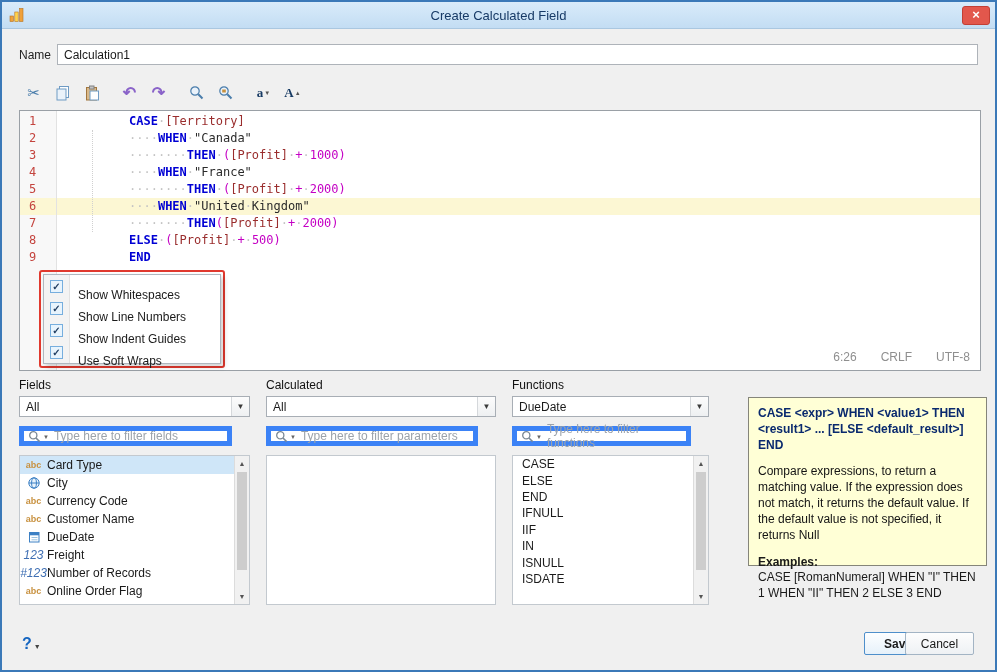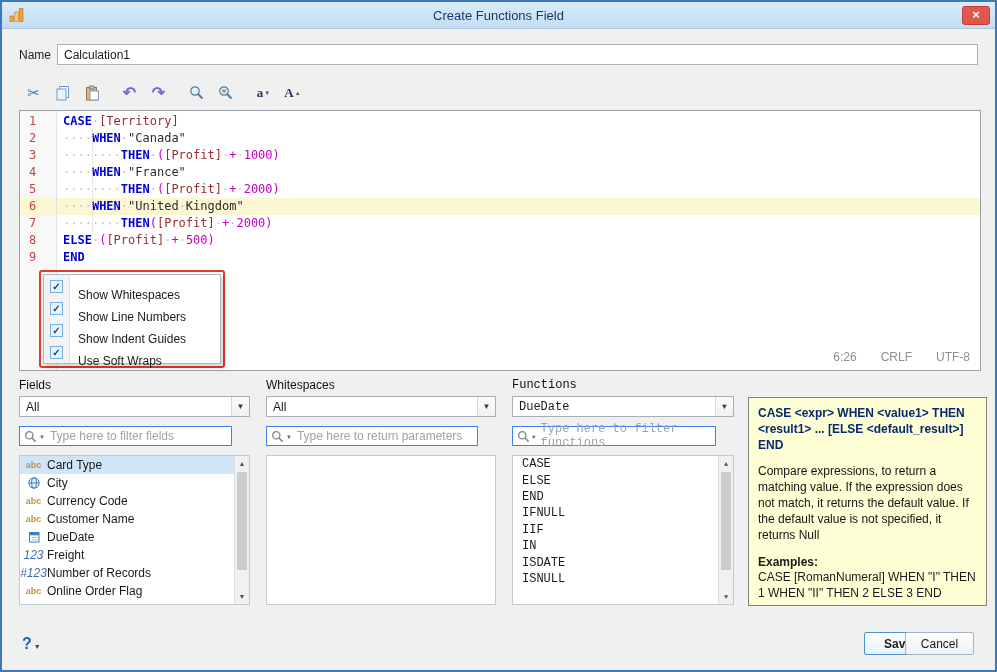--- a/index.html
+++ b/index.html
@@ -36,21 +36,21 @@
   .fontbtn i { font-style: normal; font-size: 6px; color: #555; margin-left: 1px; }
   
   .editor { position: absolute; left: 17px; top: 108px; width: 962px; height: 261px;
     background: #fff; border: 1px solid #9aa0a6;
     font: 12px/17px "DejaVu Sans Mono", monospace; }
   .gutter-bg { position: absolute; left: 0; top: 0; bottom: 0; width: 36px; background: #f8f8f8; }
   .code-area { position: absolute; left: 0; right: 0; top: 2px; }
   .ed-line { display: flex; height: 17px; white-space: pre; }
   .ed-line.hl { background: #fcf7d3; }
   .gut { width: 36px; flex: 0 0 36px; color: #c4443e; padding-left: 9px; }
-  .codetxt { padding-left: 7px; white-space: pre; }
+  .codetxt { padding-left: 25px; white-space: pre; margin-left: 48px; }
   .tk-kw { color: #0000d4; font-weight: bold; }
   .tk-field { color: #9a2d2d; }
   .tk-str { color: #2b2b2b; }
   .tk-par, .tk-op, .tk-nmb { color: #c400c4; }
   .tk-ws { color: #c4c4c4; }
   .gutter-sep { position: absolute; left: 36px; top: 0; bottom: 0; border-left: 1px solid #e2e2e2; }
   .indent-guide { position: absolute; left: 72px; top: 19px; height: 102px; border-left: 1px dotted #d0d0d0; }
   .statusbar { position: absolute; right: 10px; bottom: 4px; color: #8f8f8f;
     font-family: "Liberation Sans", sans-serif; display: flex; gap: 24px; }
   
@@ -61,29 +61,29 @@
   .menu-item { display: flex; align-items: center; height: 22px; }
   .menu-check-cell { width: 26px; height: 100%; background: #f3f3f3; border-right: 1px solid #e2e2e2;
     display: flex; align-items: center; justify-content: center; flex: 0 0 26px; }
   .menu-checkbox { width: 13px; height: 13px; background: #e8f4fd; border: 1px solid #76aede;
     font-size: 10px; line-height: 11px; text-align: center; color: #1d3a5f; font-weight: bold; }
   .menu-label { padding-left: 8px; margin-top: 18px; }
   
   .panel { position: absolute; top: 376px; }
   #fields-panel    { left: 17px;  width: 231px; }
   #parameters-panel{ left: 264px; width: 230px; }
-  #functions-panel { left: 510px; width: 222px; font-family: Liberation Mono, monospace; }
+  #functions-panel { left: 510px; width: 197px; }
   .panel-label { height: 15px; color: #111; }
   .dropdown { margin-top: 3px; height: 21px; border: 1px solid #a8aeb5; background: #fff;
     display: flex; align-items: center; }
   .dd-value { flex: 1; padding-left: 6px; }
   .dd-btn { width: 18px; height: 100%; border-left: 1px solid #d5d8db;
     background: linear-gradient(#fcfcfc, #eef0f2); display: flex; align-items: center;
     justify-content: center; font-size: 8px; color: #3a3a3a; }
-  .search { margin-top: 9px; height: 20px; border: 1px solid #3b82f6; background: #fff;
+  .search { margin-top: 9px; height: 20px; border: 5px solid #3b82f6; background: #fff;
     display: flex; align-items: center; width: calc(100% - 18px); }
   .search .mag { margin: 1px 1px 0 4px; display: flex; }
   .search .chev { font-size: 6px; color: #666; margin: 2px 5px 0 1px; }
   .search .ph { color: #9ca3ab; }
   .list { margin-top: 9px; height: 150px; border: 1px solid #c3c9cf; background: #fff;
     position: relative; overflow: hidden; }
   .rows { position: absolute; left: 0; top: 0; bottom: 0; right: 15px; }
   .rows.noscroll { right: 0; }
   .lrow { display: flex; align-items: center; height: 18px; color: #1a1a1a; }
   .lrow.sel { background: #cfe6f8; }
@@ -92,21 +92,21 @@
     align-items: center; justify-content: center; }
   .fic-abc { color: #c8913f; font-size: 9px; font-weight: bold; }
   .fic-123 { color: #3f6fb3; font-size: 12px; font-weight: normal; font-style: italic; }
   .sb { position: absolute; top: 0; right: 0; bottom: 0; width: 15px; background: #f1f1f1;
     border-left: 1px solid #dcdcdc; }
   .sb .ar { height: 15px; display: flex; align-items: center; justify-content: center;
     font-size: 7px; color: #555; }
   .sb .ar.down { position: absolute; bottom: 0; left: 0; right: 0; }
   .sb .thumb { position: absolute; left: 2px; right: 2px; top: 16px; height: 98px; background: #cdcdcd; }
   
-  .desc { position: absolute; left: 746px; top: 395px; width: 239px; height: 209px;
+  .desc { position: absolute; left: 746px; top: 395px; width: 239px; height: 169px;
     background: #ffffd6; border: 1px solid #85857a; padding: 8px 9px; line-height: 1.32; }
   .desc .sig { font-weight: bold; color: #0a2a6e; margin-bottom: 11px; }
   .desc .body { color: #141414; }
   .desc .exlabel { font-weight: bold; margin-top: 11px; }
   
   .help { position: absolute; left: 20px; top: 633px; display: flex; align-items: center; }
   .help b { color: #1565c0; font-size: 16px; font-weight: bold; }
   .help i { font-style: normal; font-size: 7px; color: #444; margin-left: 2px; margin-top: 4px; }
   .btn { position: absolute; top: 630px; height: 23px; display: flex; align-items: center;
     justify-content: center; border-radius: 2px; }
@@ -121,21 +121,21 @@
 <div class="dialog">
 
   <div class="titlebar">
     <span class="app-icon">
       <svg width="16" height="16" viewBox="0 0 16 16">
         <rect x="1" y="9" width="3.4" height="5.5" fill="#f0a13a" stroke="#b57322" stroke-width="0.6"></rect>
         <rect x="5.8" y="5" width="3.4" height="9.5" fill="#ffd34d" stroke="#b57322" stroke-width="0.6"></rect>
         <rect x="10.6" y="1.5" width="3.4" height="13" fill="#f0a13a" stroke="#b57322" stroke-width="0.6"></rect>
       </svg>
     </span>
-    <span class="title">Create Functions Field</span>
+    <span class="title">Create Calculated Field</span>
     <span class="close-btn">×</span>
   </div>
 
   <div class="name-row">
     <span class="name-label">Name</span>
     <div class="name-input">
       <span>Calculation1</span>
     </div>
   </div>
 
@@ -296,34 +296,34 @@
         </div>
       <div class="sb">
         <div class="ar">▲</div>
         <div class="thumb"></div>
         <div class="ar down">▼</div>
       </div>
     </div>
   </div>
 
   <div class="panel" id="parameters-panel">
-    <div class="panel-label">Whitespaces</div>
+    <div class="panel-label">Calculated</div>
     <div class="dropdown">
       <span class="dd-value">All</span>
       <span class="dd-btn">▼</span>
     </div>
     <div class="search">
       <span class="mag">
         <svg width="13" height="13" viewBox="0 0 13 13">
           <circle cx="5.3" cy="5.3" r="3.6" fill="none" stroke="#7a8894" stroke-width="1.3"></circle>
           <line x1="8" y1="8" x2="11.6" y2="11.6" stroke="#7a8894" stroke-width="1.5"></line>
         </svg>
       </span>
       <span class="chev">▼</span>
-      <span class="ph">Type here to return parameters</span>
+      <span class="ph">Type here to filter parameters</span>
     </div>
     <div class="list">
       <div class="rows noscroll"></div>
     </div>
   </div>
 
   <div class="panel" id="functions-panel">
     <div class="panel-label">Functions</div>
     <div class="dropdown">
       <span class="dd-value">DueDate</span>
@@ -340,22 +340,22 @@
       <span class="ph">Type here to filter functions</span>
     </div>
     <div class="list">
       <div class="rows">
           <div class="lrow fnrow">CASE</div>
           <div class="lrow fnrow">ELSE</div>
           <div class="lrow fnrow">END</div>
           <div class="lrow fnrow">IFNULL</div>
           <div class="lrow fnrow">IIF</div>
           <div class="lrow fnrow">IN</div>
+          <div class="lrow fnrow">ISNULL</div>
           <div class="lrow fnrow">ISDATE</div>
-          <div class="lrow fnrow">ISNULL</div>
         </div>
       <div class="sb">
         <div class="ar">▲</div>
         <div class="thumb"></div>
         <div class="ar down">▼</div>
       </div>
     </div>
   </div>
 
   <div class="desc">

